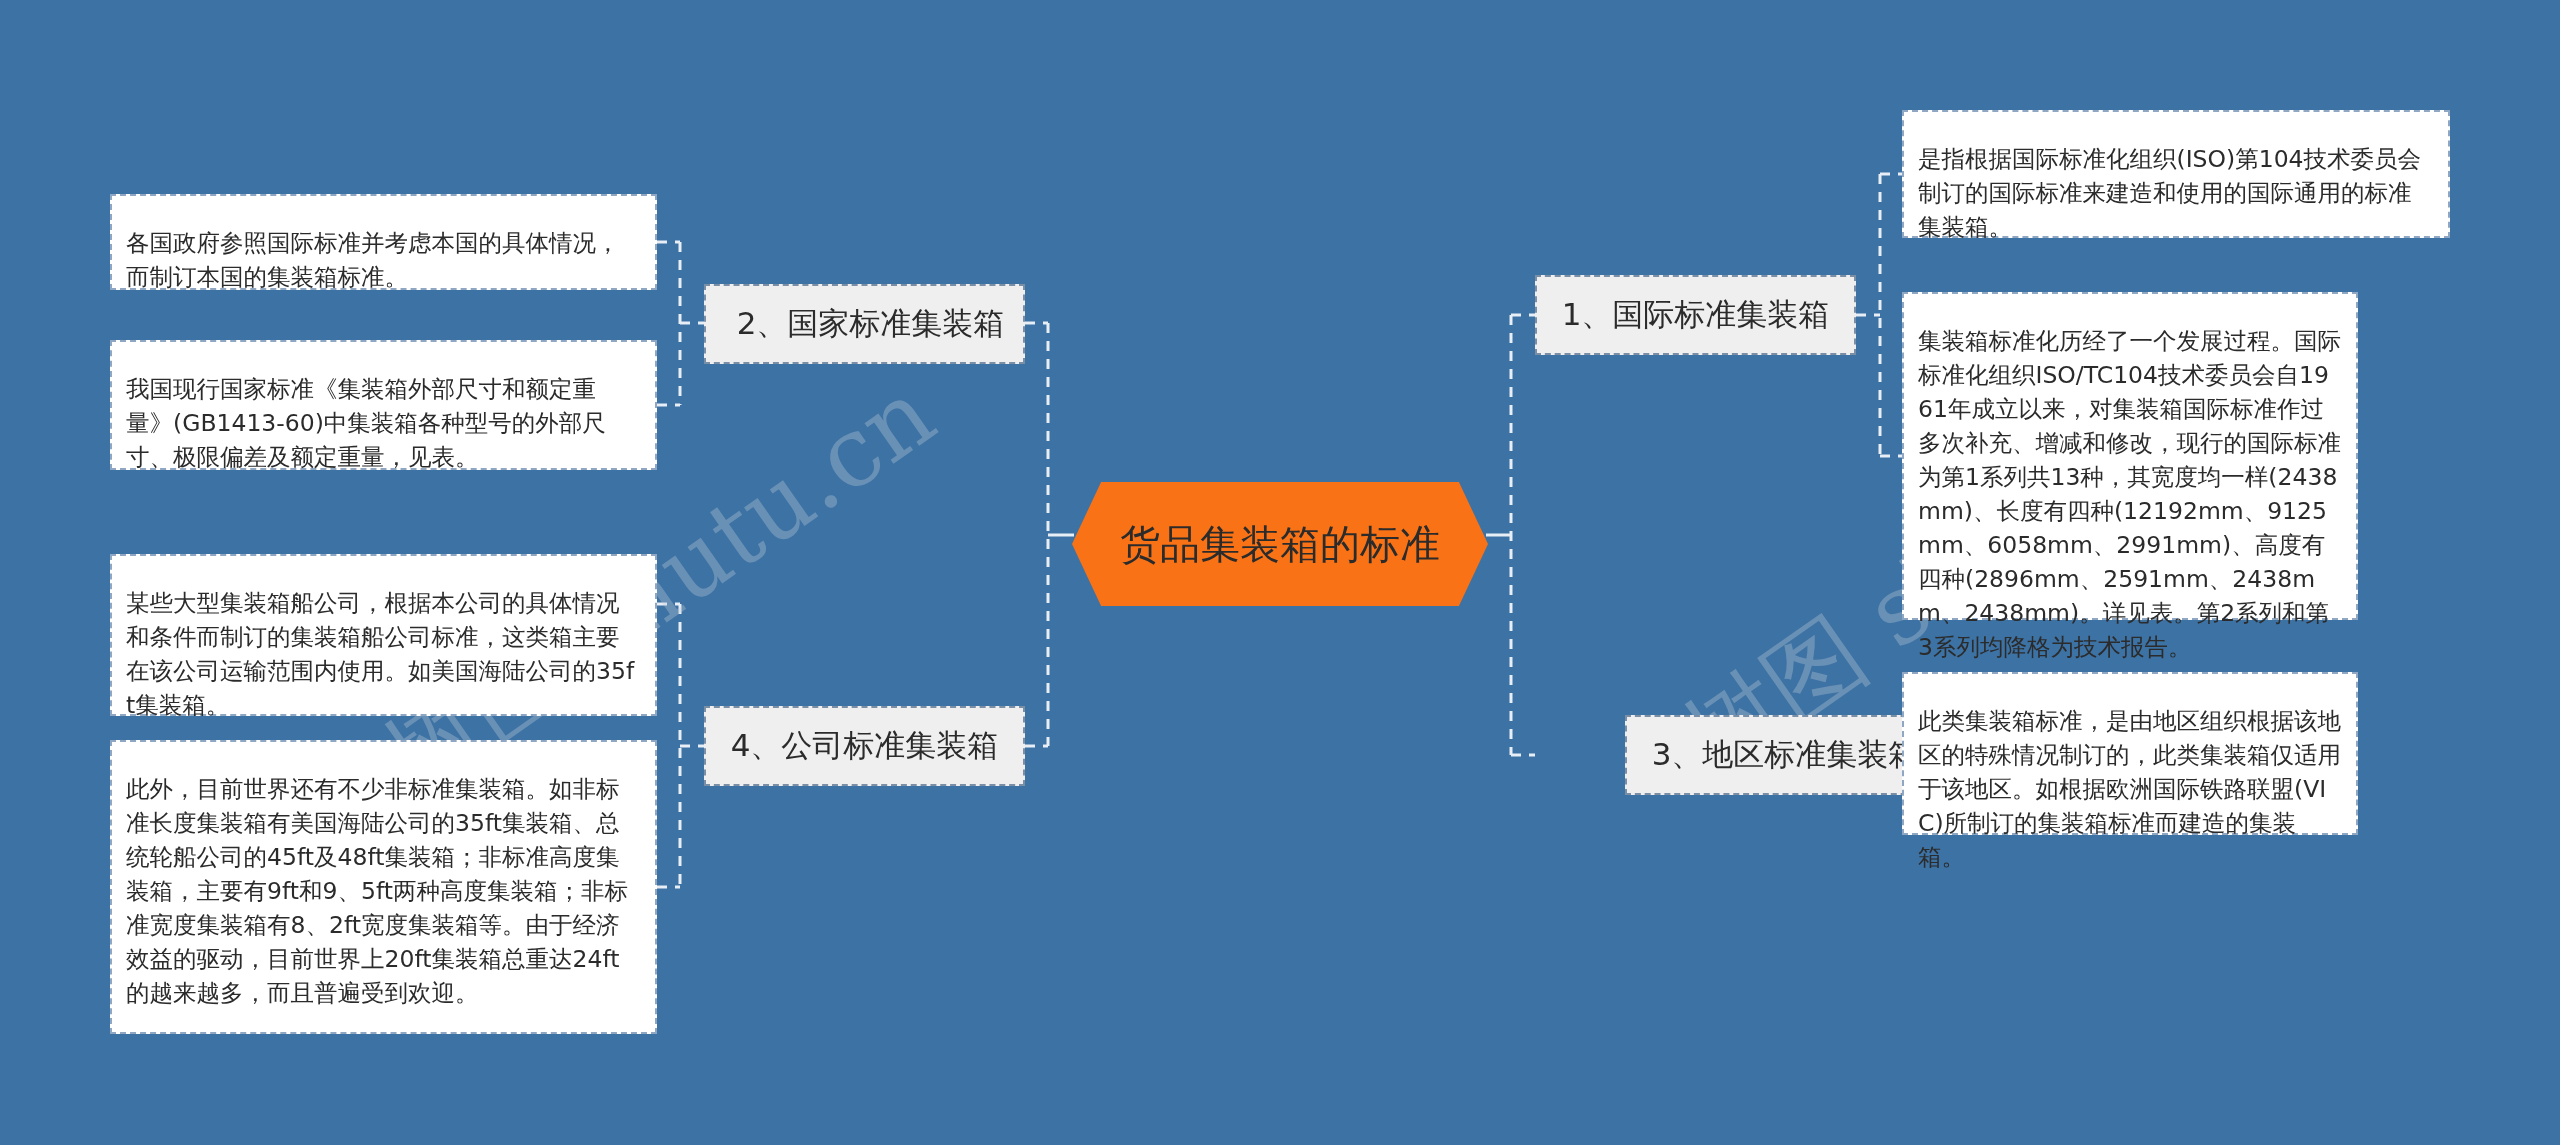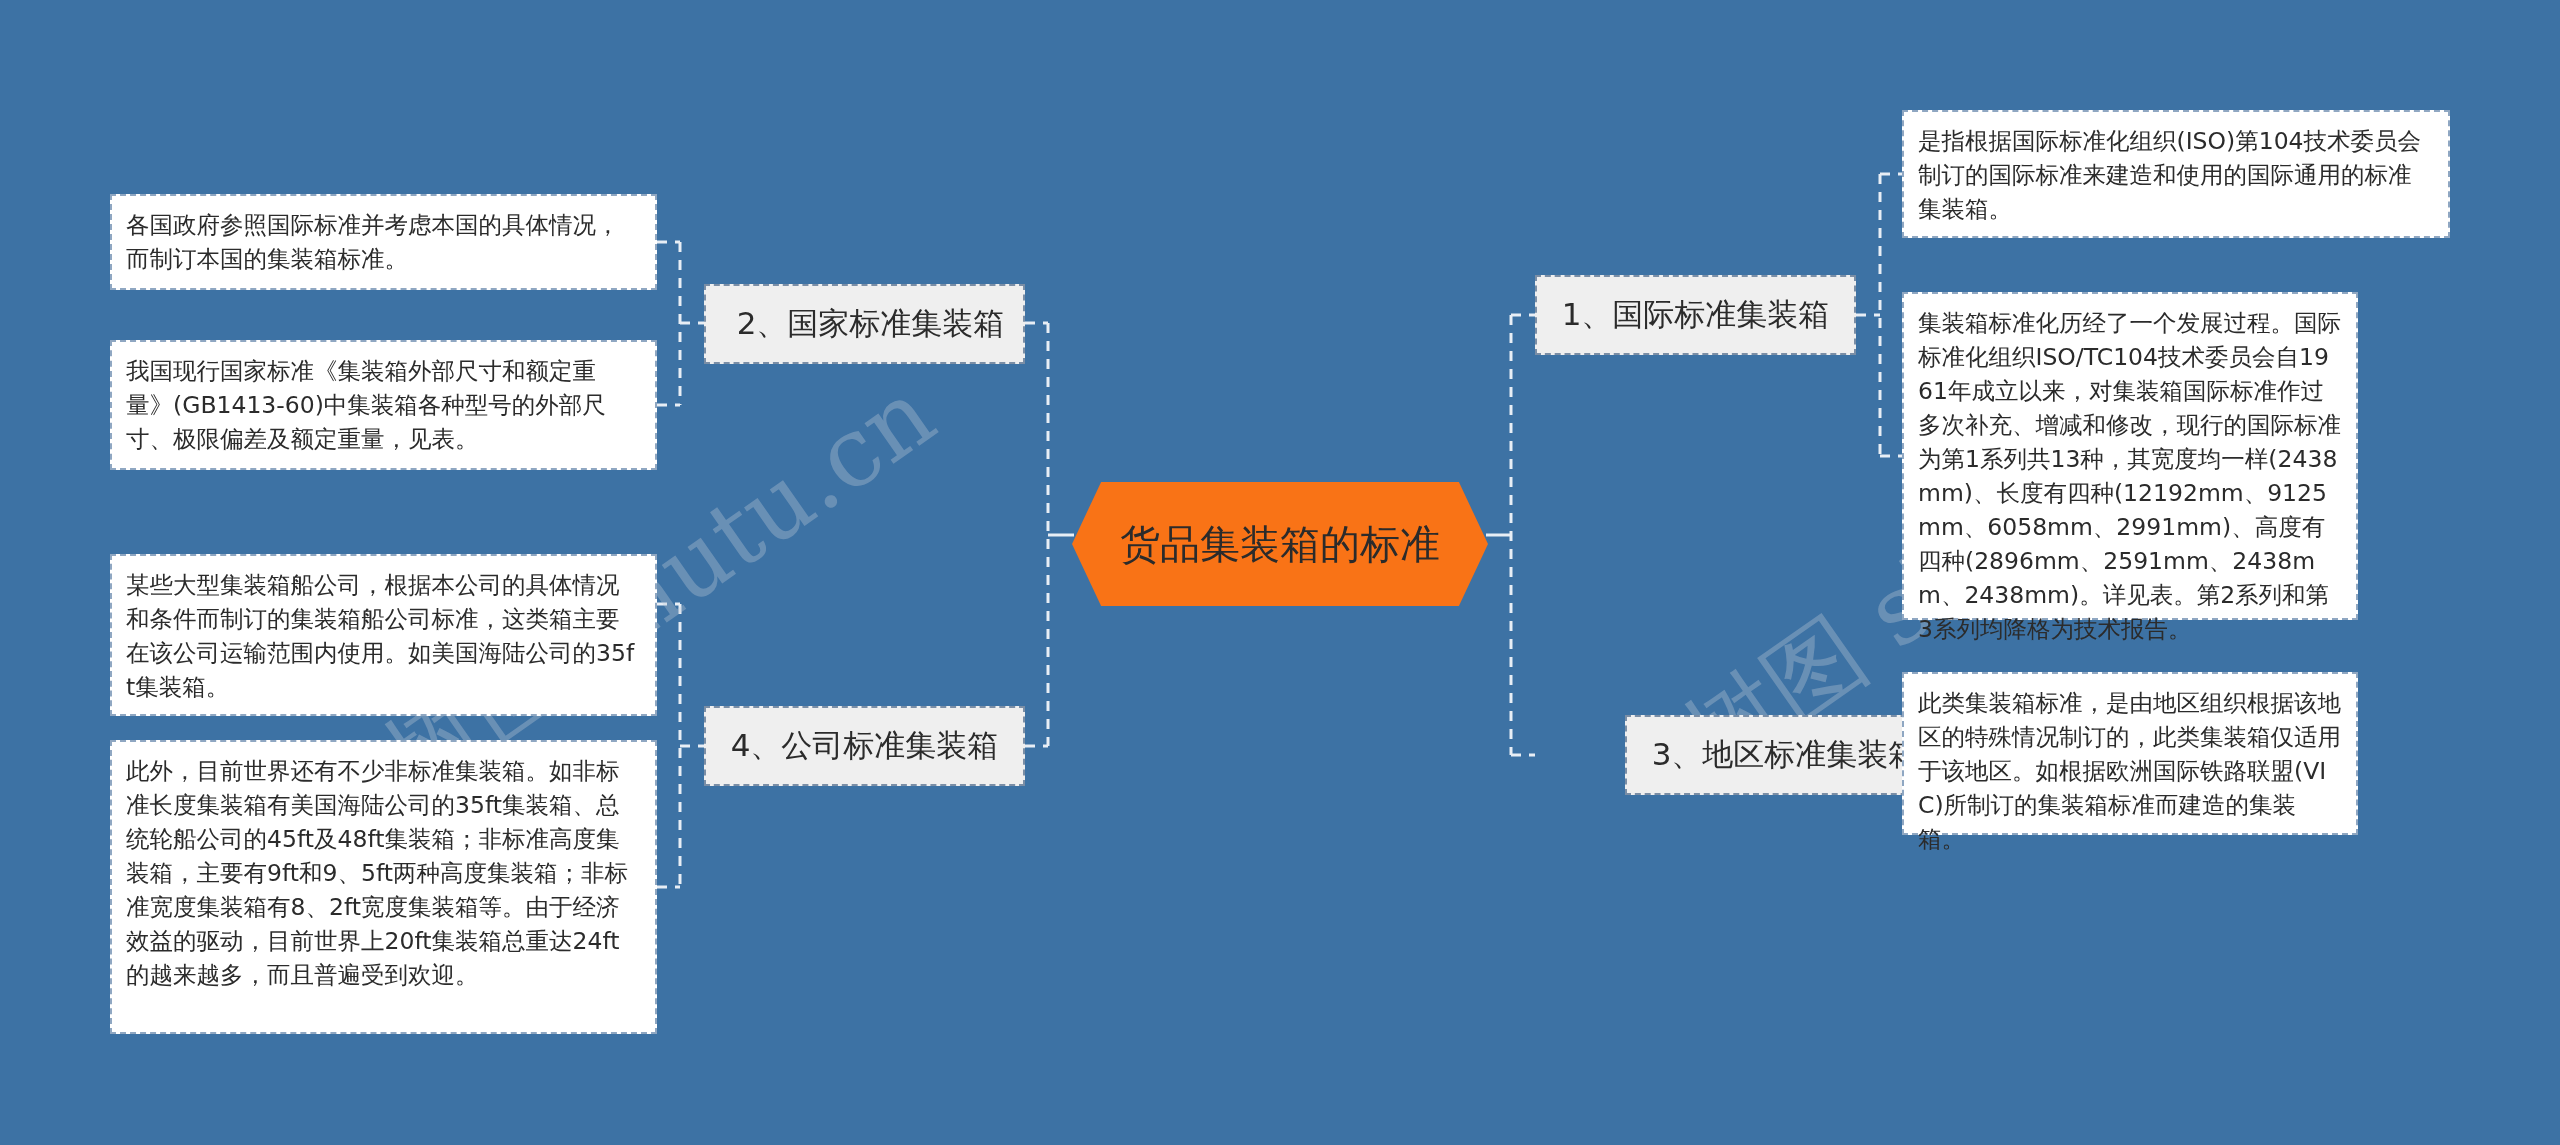--- a/index.html
+++ b/index.html
@@ -27,21 +27,21 @@
     border: 2px dashed #7a8ea6;
     box-sizing: border-box;
     display: flex; align-items: center; justify-content: center;
     font-size: 31px; color: #2b2b2b;
   }
   .leaf {
     position: absolute;
     background: #ffffff;
     border: 2px dashed #8fa7c2;
     box-sizing: border-box;
-    padding: 12px 14px 10px 14px;
+    padding: 30px 14px 10px 14px;
     font-size: 23.5px; line-height: 34px; color: #2b2b2b;
     word-break: break-all;
   }
   .watermark {
     position: absolute;
     font-family: "DejaVu Serif", serif;
     font-size: 96px;
     color: rgba(190, 200, 215, 0.35);
     transform: rotate(-35deg);
     transform-origin: left top;

